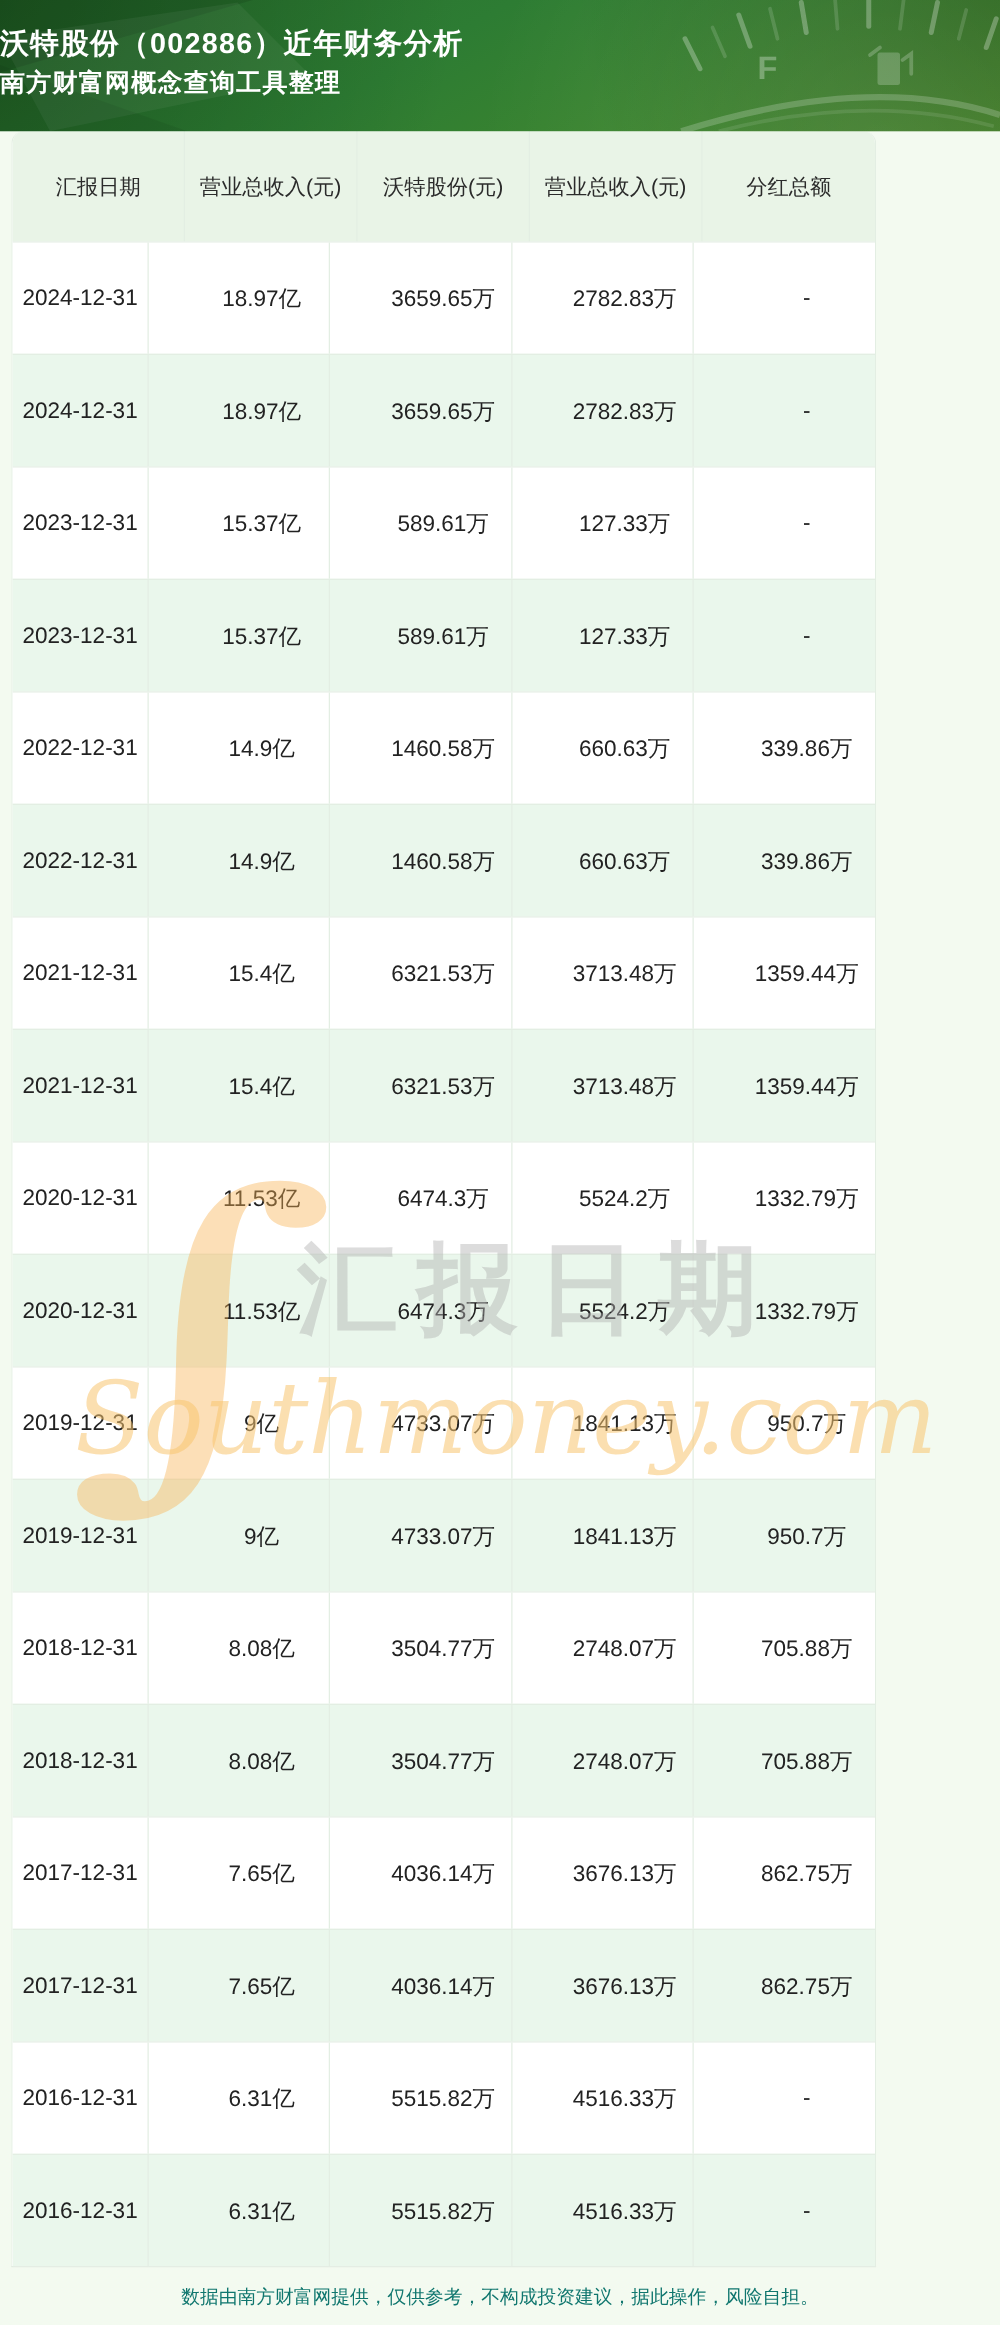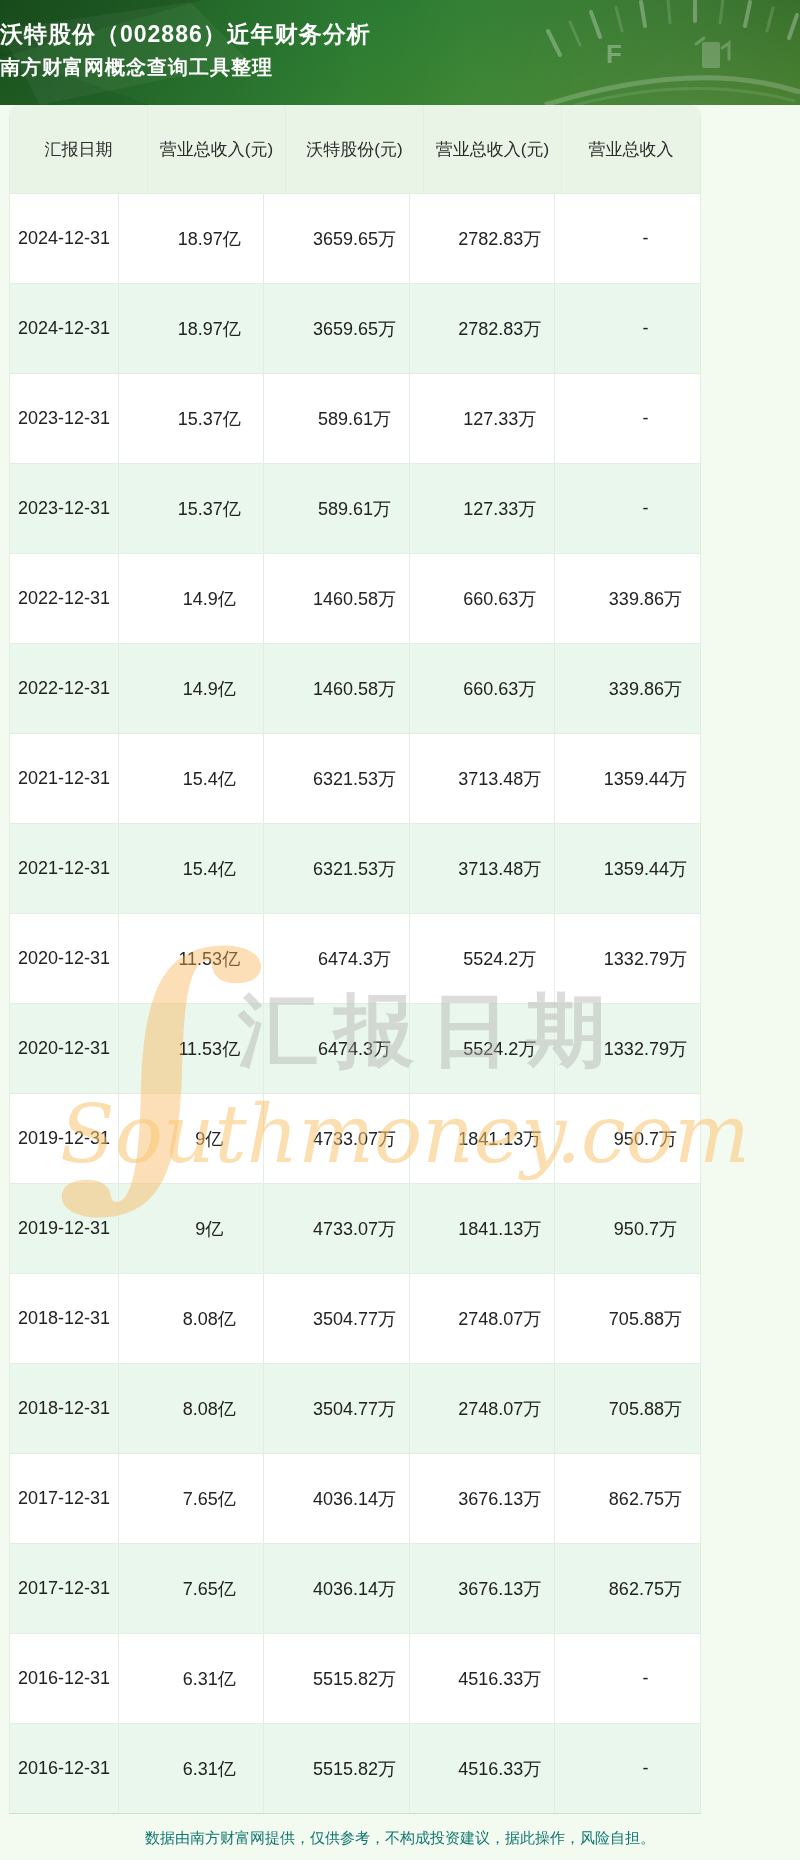--- a/index.html
+++ b/index.html
@@ -117,21 +117,21 @@
       <div class="hero-subtitle">南方财富网概念查询工具整理</div>
     </div>
   </header>
 
   <div class="table-wrap">
     <div class="thead">
       <div class="th">汇报日期</div>
       <div class="th">营业总收入(元)</div>
       <div class="th">沃特股份(元)</div>
       <div class="th">营业总收入(元)</div>
-      <div class="th">营业总收入</div>
+      <div class="th">分红总额</div>
     </div>
     <div>
   <div class="trow">
     <div class="td">2024-12-31</div>
     <div class="td">18.97亿</div>
     <div class="td">3659.65万</div>
     <div class="td">2782.83万</div>
     <div class="td">-</div>
   </div>
 

